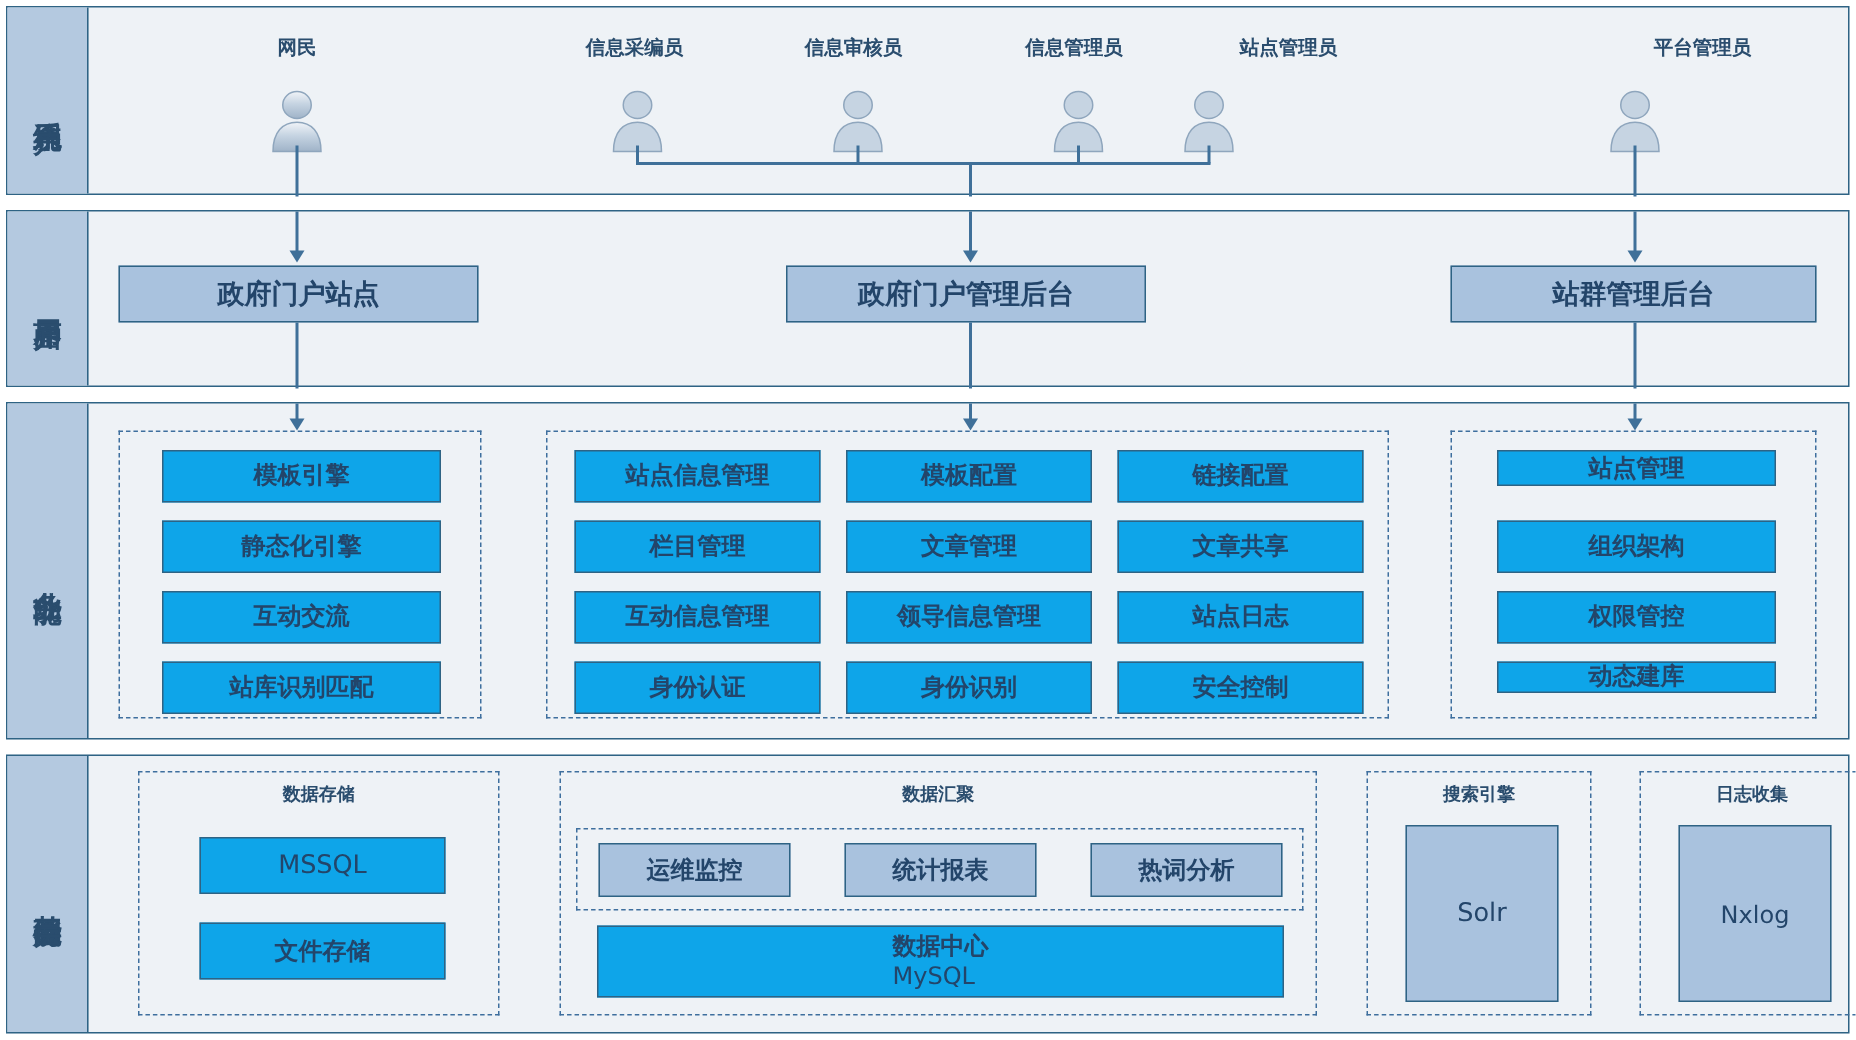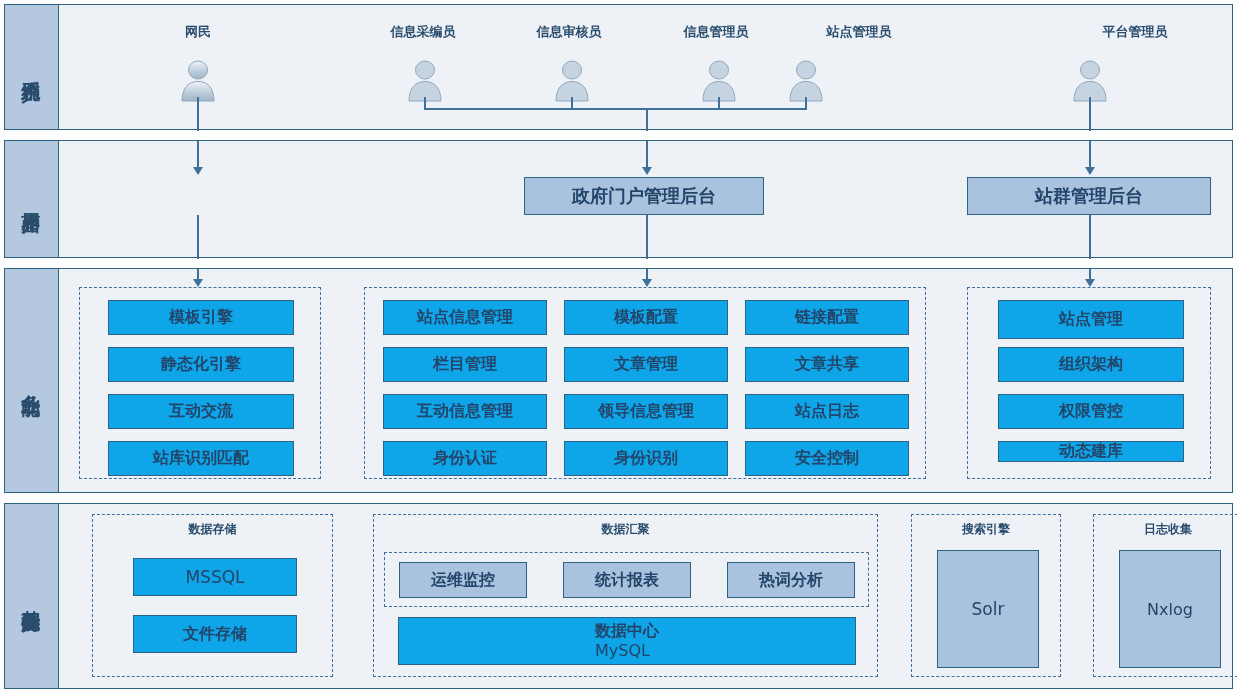--- a/index.html
+++ b/index.html
@@ -126,20 +126,21 @@
     </div>
     <div class="band-body">
 
       <div class="vline" style="left:138px;top:0;height:28px;"></div>
       <div class="arrow" style="left:134px;top:26px;"></div>
       <div class="vline" style="left:587px;top:0;height:28px;"></div>
       <div class="arrow" style="left:583px;top:26px;"></div>
       <div class="vline" style="left:1030px;top:0;height:28px;"></div>
       <div class="arrow" style="left:1026px;top:26px;"></div>
 
+      <div class="uibox" style="left:20px;top:36px;width:240px;height:38px;">政府门户站点</div>
       <div class="uibox" style="left:465px;top:36px;width:240px;height:38px;">政府门户管理后台</div>
       <div class="uibox" style="left:908px;top:36px;width:244px;height:38px;">站群管理后台</div>
 
       <div class="vline" style="left:138px;top:74px;height:44px;"></div>
       <div class="vline" style="left:587px;top:74px;height:44px;"></div>
       <div class="vline" style="left:1030px;top:74px;height:44px;"></div>
     </div>
   </div>
 
   <div class="band" id="band-biz">
@@ -174,21 +175,21 @@
         <div class="cell" style="left:199px;top:106px;width:164px;height:35px;">领导信息管理</div>
         <div class="cell" style="left:199px;top:153px;width:164px;height:35px;">身份识别</div>
 
         <div class="cell" style="left:380px;top:12px;width:164px;height:35px;">链接配置</div>
         <div class="cell" style="left:380px;top:59px;width:164px;height:35px;">文章共享</div>
         <div class="cell" style="left:380px;top:106px;width:164px;height:35px;">站点日志</div>
         <div class="cell" style="left:380px;top:153px;width:164px;height:35px;">安全控制</div>
       </div>
 
       <div class="dgroup" style="left:908px;top:18px;width:244px;height:192px;">
-        <div class="cell" style="left:30px;top:12px;width:186px;height:39px;">站点管理</div>
+        <div class="cell" style="left:30px;top:12px;width:186px;height:24px;">站点管理</div>
         <div class="cell" style="left:30px;top:59px;width:186px;height:35px;">组织架构</div>
         <div class="cell" style="left:30px;top:106px;width:186px;height:35px;">权限管控</div>
         <div class="cell" style="left:30px;top:153px;width:186px;height:21px;">动态建库</div>
       </div>
     </div>
   </div>
 
   <div class="band" id="band-infra">
     <div class="band-label">
       <span>基础能力层</span>

